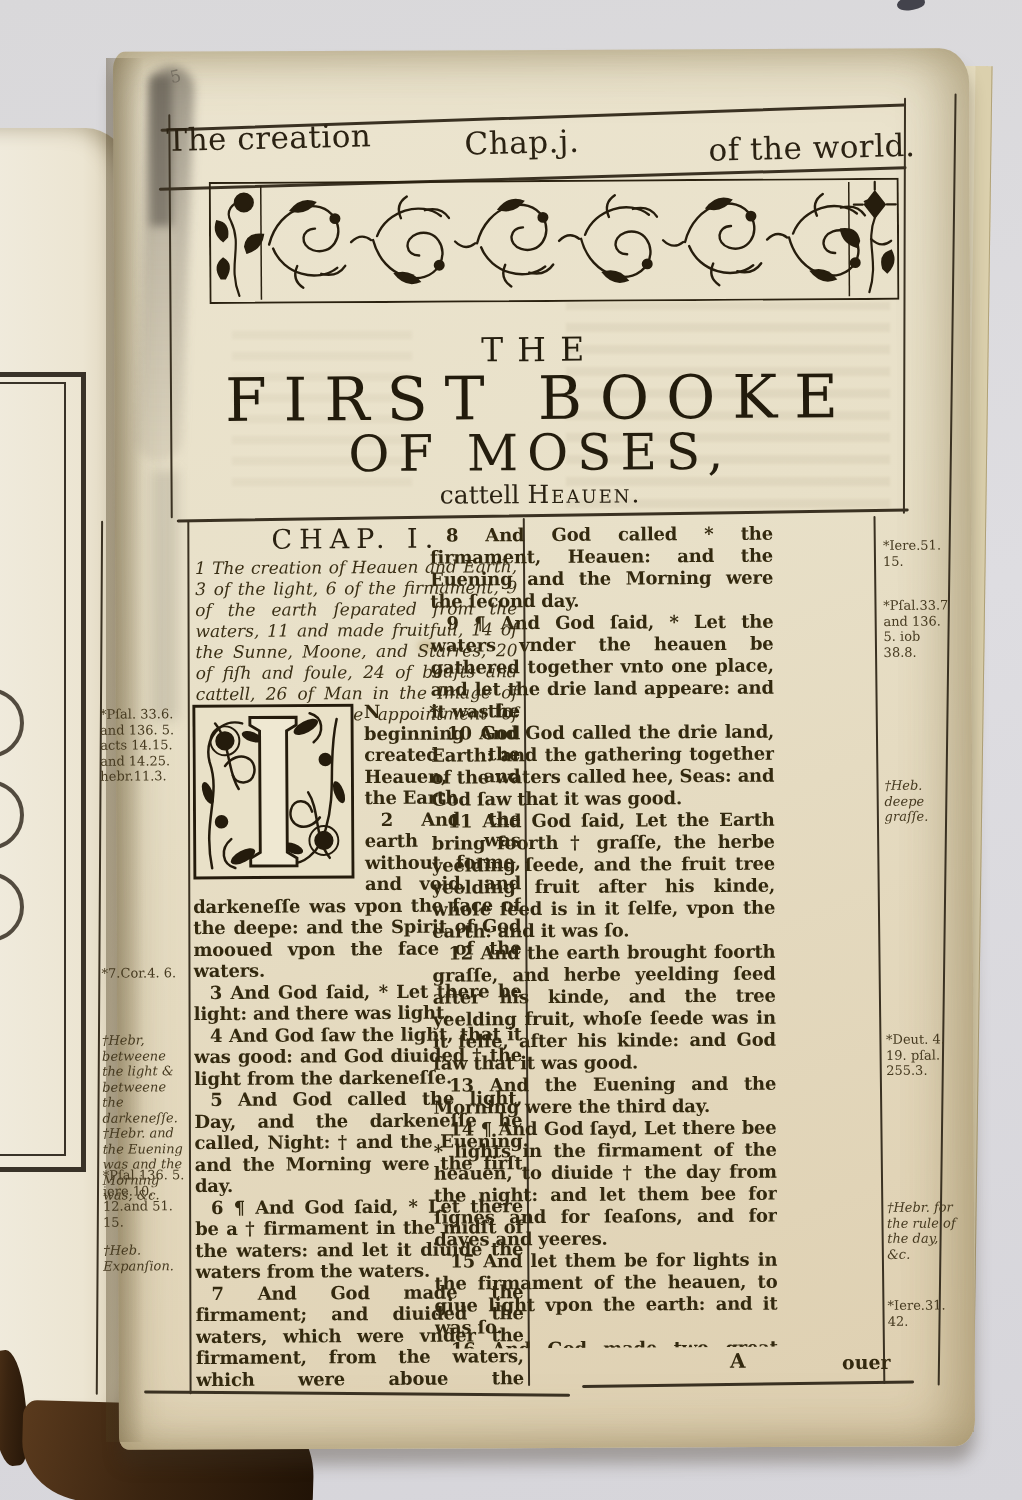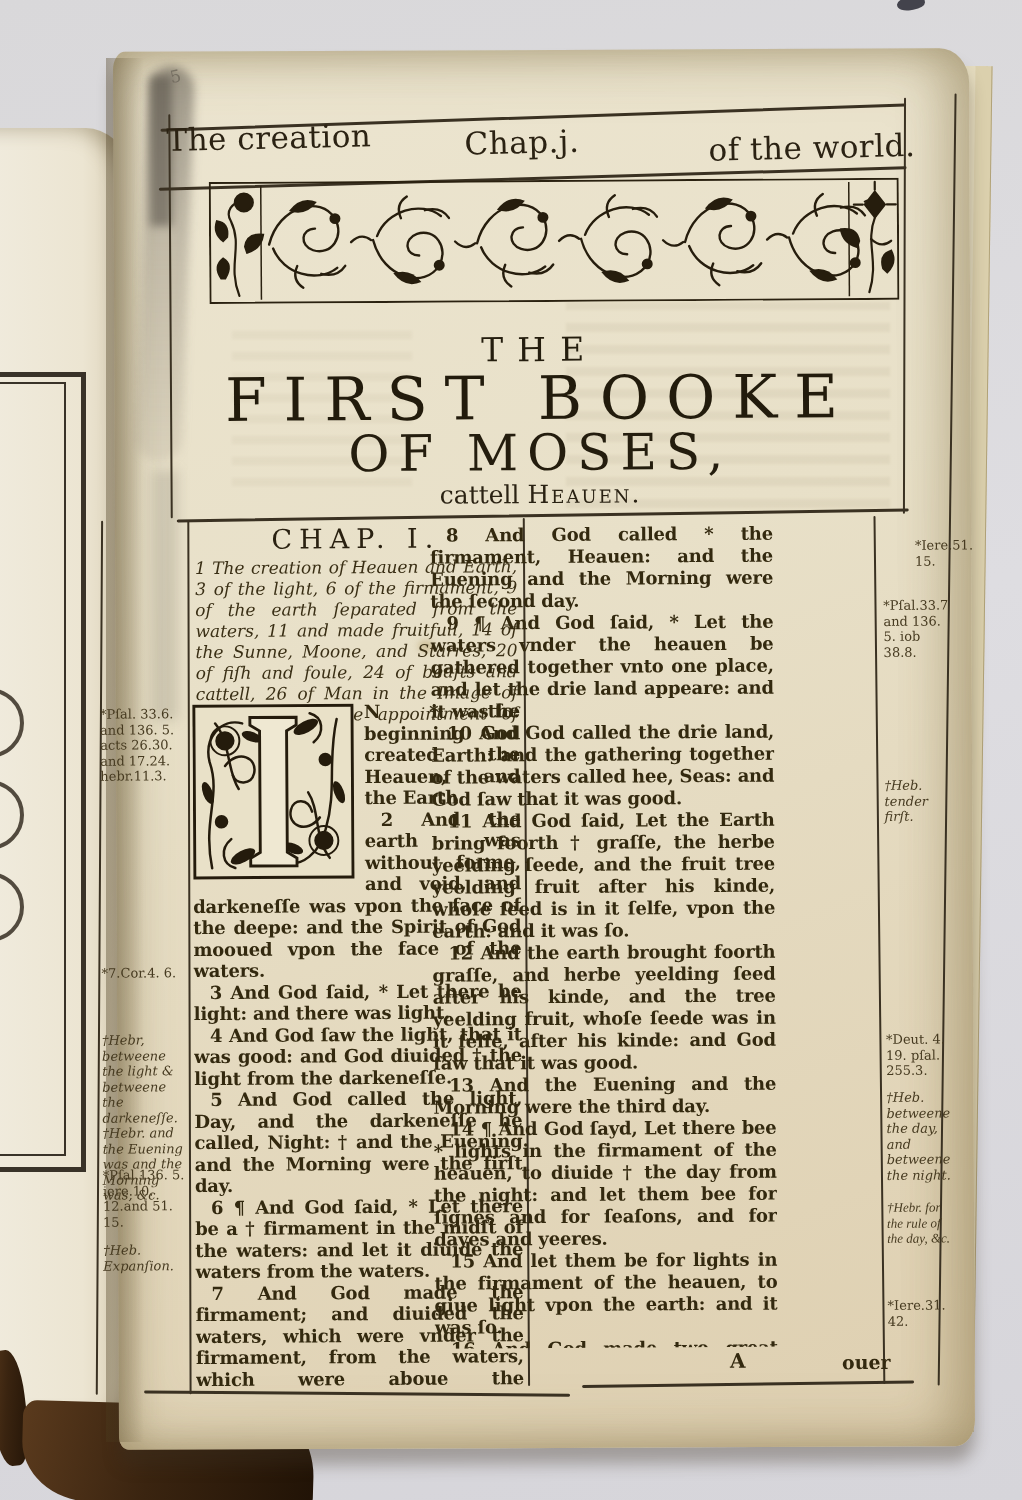--- a/index.html
+++ b/index.html
@@ -94,22 +94,22 @@
   .verse.noind{text-indent:0;}
   .dropcap{float:left;width:162px;height:176px;margin:2px 10px 4px 0;}
 
   .sig{left:726px;top:1350px;font-size:20px;font-weight:bold;color:#33290f;}
   .catch{left:838px;top:1353px;font-size:19px;font-weight:bold;color:#33290f;}
 
   .mnote{width:84px;font-size:13px;line-height:15.5px;color:#463a20;}
   .ml{left:100px;} .mr{left:884px;width:72px;}
   .it{font-style:italic;}
   .l1{top:704px;} .l2{top:963px;} .l3{top:1030px;} .l4{top:1165px;} .l5{top:1240px;}
-  .r1{top:540px;margin-left:32px;} .r2{top:600px;} .r3{top:780px;} .r4{top:1034px;} .r5{top:1092px;}
-  .r6{top:1202px;font-family:Liberation Serif, serif;} .r7{top:1300px;}
+  .r1{top:540px;} .r2{top:600px;} .r3{top:780px;} .r4{top:1034px;} .r5{top:1092px;}
+  .r6{top:1202px;} .r7{top:1300px;}
 
   .pencil{left:174px;top:64px;font-size:17px;color:#6a6458;transform:rotate(-12deg);opacity:.75;}
 </style>
 </head>
 <body>
 
 <div class="abs facing-page">
   <div class="opp-frame"></div>
   <div class="opp-frame inner"></div>
   <div class="opp-arc a1"></div>
@@ -250,27 +250,26 @@
     <p class="verse">13 And the Euening and the Morning were the third day.</p>
     <p class="verse">14 ¶ And God ſayd, Let there bee * lights in the firmament of the heauen, to diuide † the day from the night: and let them bee for ſignes and for ſeaſons, and for dayes and yeeres.</p>
     <p class="verse">15 And let them be for lights in the firmament of the heauen, to giue light vpon the earth: and it was ſo.</p>
     <p class="verse">16 And God made two great lights: the greater light † to rule the day, and the leſſer light to rule the night: he made the ſtarres alſo.</p>
 
   </div>
 
   <div class="abs sig">A</div>
   <div class="abs catch">ouer</div>
 
-  <div class="abs mnote ml l1">*Pſal. 33.6. and 136. 5. acts 26.30. and 17.24. hebr.11.3.</div>
+  <div class="abs mnote ml l1">*Pſal. 33.6. and 136. 5. acts 14.15. and 14.25. hebr.11.3.</div>
   <div class="abs mnote ml l2">*7.Cor.4. 6.</div>
   <div class="abs mnote ml l3 it">†Hebr, betweene the light &amp; betweene the darkeneſſe. †Hebr. and the Euening was and the Morning was, &amp;c.</div>
   <div class="abs mnote ml l4">*Pſal.136. 5. iere.10. 12.and 51. 15.</div>
   <div class="abs mnote ml l5 it">†Heb. Expanſion.</div>
 
   <div class="abs mnote mr r1">*Iere.51. 15.</div>
   <div class="abs mnote mr r2">*Pſal.33.7 and 136. 5. iob 38.8.</div>
-  <div class="abs mnote mr r3 it">†Heb. tender firſt.</div>
+  <div class="abs mnote mr r3 it">†Heb. deepe graſſe.</div>
   <div class="abs mnote mr r4">*Deut. 4. 19. pſal. 255.3.</div>
-  <div class="abs mnote mr r5 it">†Heb. betweene the day, and betweene the night.</div>
   <div class="abs mnote mr r6 it">†Hebr. for the rule of the day, &amp;c.</div>
   <div class="abs mnote mr r7">*Iere.31. 42.</div>
 
 </div>
 
 </body></html>

